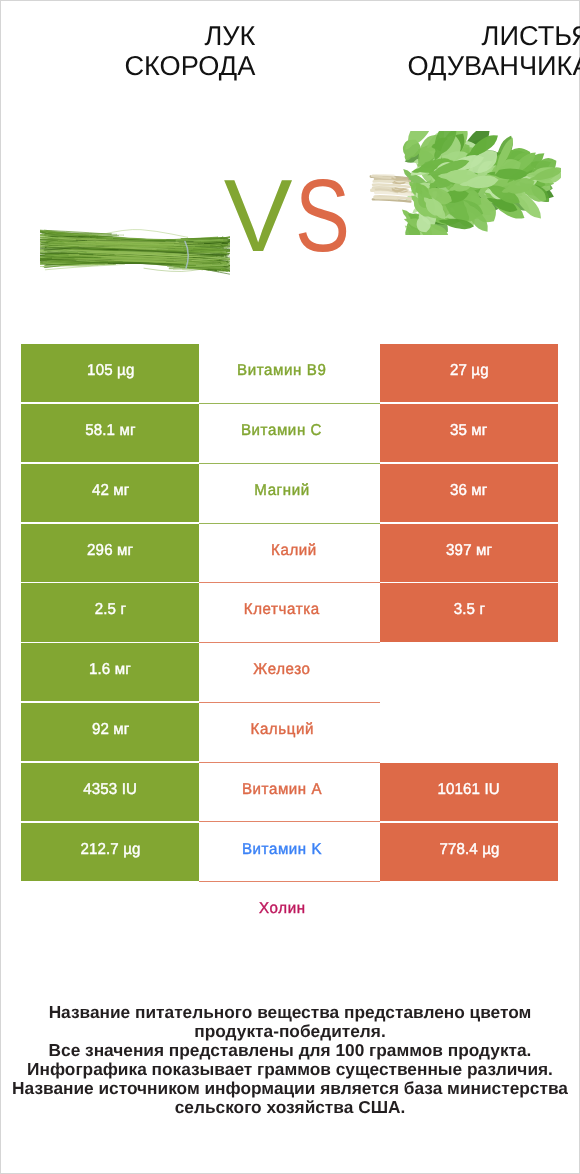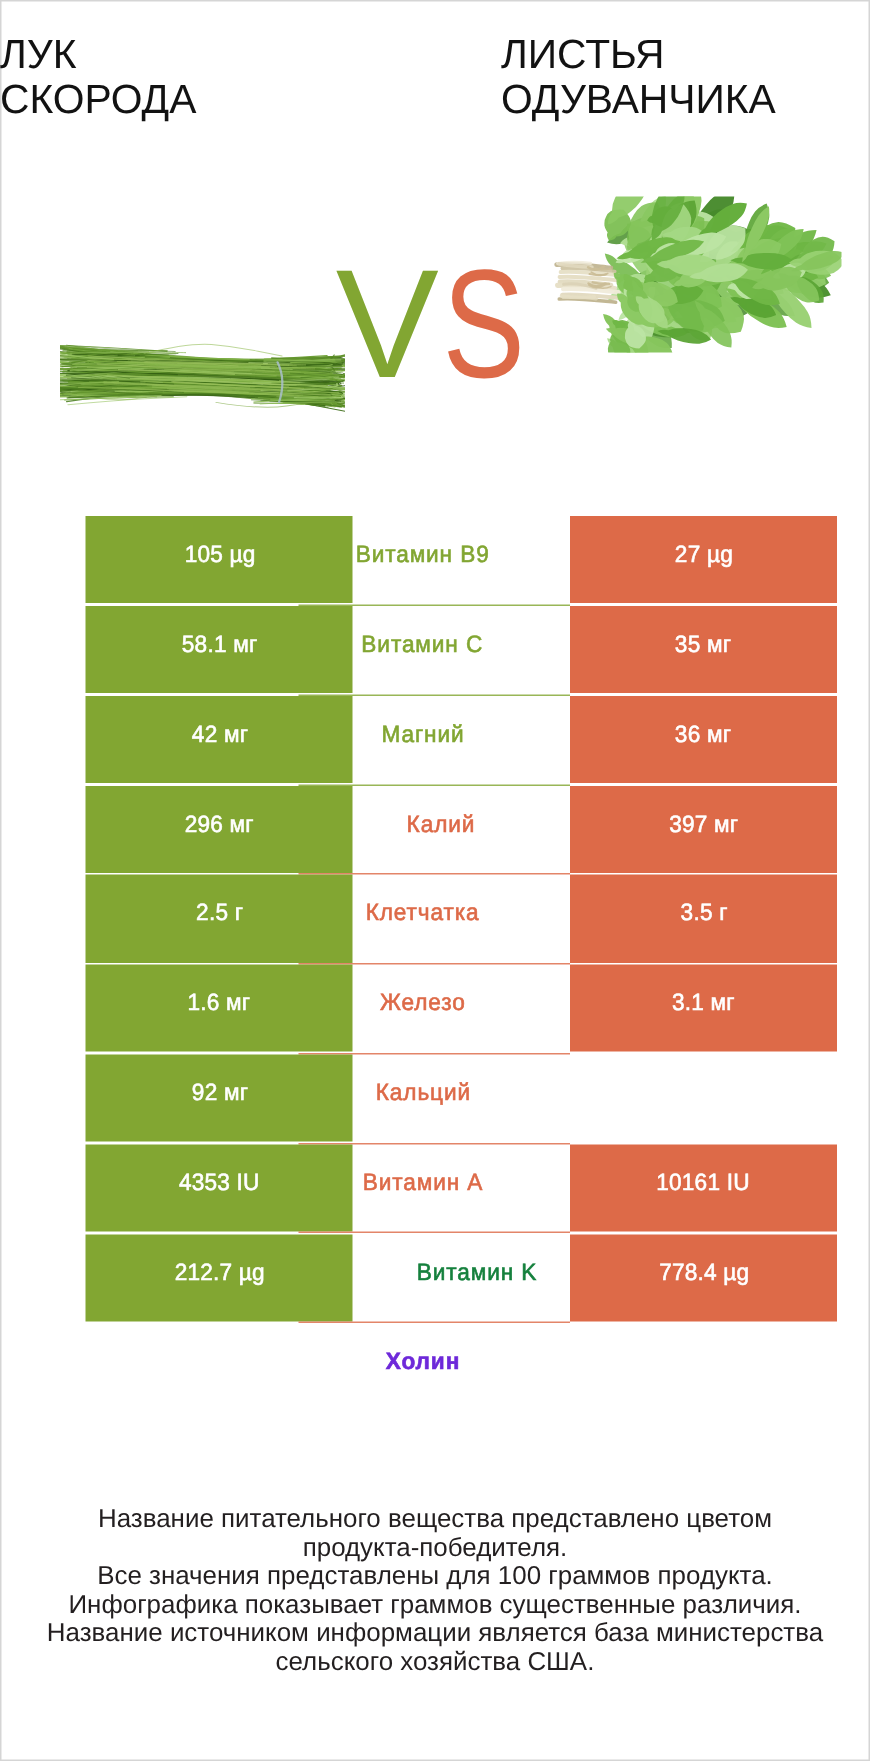--- a/index.html
+++ b/index.html
@@ -12,21 +12,21 @@
   }
   .page{position:relative;width:580px;height:1174px;box-sizing:border-box;
         background:#fff;overflow:hidden;}
   .edge{position:absolute;background:#d5d5d5;}
   .edge.l{left:0;top:0;width:1px;height:1174px;}
   .edge.r{right:0;top:0;width:1px;height:1174px;}
   .edge.t{left:0;top:0;width:580px;height:1px;}
   .edge.b{left:0;bottom:0;width:580px;height:1px;}
 
   
-  .title{position:absolute;text-align:left;font-size:27.2px;line-height:30.5px;
+  .title{position:absolute;text-align:right;font-size:27.2px;line-height:30.5px;
          color:#121212;font-weight:400;letter-spacing:0px;white-space:nowrap;}
   .title.left{left:0;width:255.4px;top:20.7px;}
   .title.right{left:334px;width:256.6px;top:20.7px;}
 
   
   .vs{position:absolute;top:163.5px;left:3px;width:580px;text-align:center;
       font-size:103px;line-height:103px;font-weight:400;letter-spacing:-1.5px;}
   .vs .v{color:#82a632;display:inline-block;}
   .vs .s{color:#dd6a48;display:inline-block;transform:scaleX(0.80);transform-origin:left center;margin-left:4px;}
 
@@ -34,30 +34,30 @@
   #veg-left{left:40px;top:226px;width:190px;height:52px;}
   #veg-right{left:367px;top:131px;width:194px;height:104px;}
 
   
   .table{position:absolute;left:21.3px;top:344.3px;width:537px;}
   .row{position:relative;height:59.81px;}
   .cell{position:absolute;top:0;height:59.81px;display:flex;align-items:center;
         justify-content:center;font-size:15.8px;font-weight:400;letter-spacing:0.62px;
         -webkit-text-stroke:0.42px currentColor;}
   .cell>span{position:relative;display:block;transform:translateY(-3.4px) scaleX(0.955);transform-origin:center;}
-  .cl{left:0;width:178.2px;color:#ffffff;letter-spacing:0.15px;margin-left:36px;}
+  .cl{left:0;width:178.2px;color:#ffffff;letter-spacing:0.15px;}
   .cm{left:178.2px;width:165px;justify-content:center;}
   .cr{left:358.6px;width:178.4px;color:#ffffff;letter-spacing:0.15px;}
   .rowsep{position:absolute;left:178.2px;width:180.4px;height:1px;bottom:0.2px;opacity:0.82;}
   .cellbg{position:absolute;left:0;top:0;right:0;bottom:1.7px;}
 
   
   .footer{position:absolute;left:0;top:1002.8px;width:580px;text-align:center;
           font-size:17.3px;line-height:19.0px;color:#231f20;}
-  .footer div{white-space:nowrap;}
+  .footer div{white-space:nowrap;font-weight:bold;}
 </style>
 </head>
 <body>
 
 <div class="page">
   <div class="edge l"></div>
   <div class="edge r"></div>
   <div class="edge t"></div>
   <div class="edge b"></div>
 
@@ -889,24 +889,20 @@
       </div>
       <div class="row">
         <div class="cell cl">
           <div class="cellbg" style="background:#82a632"></div>
           <span style="position:relative">1.6 мг</span>
         </div>
         <div class="cell cm" style="color: rgb(221, 106, 72);">
           <span style="position:relative">Железо</span>
         </div>
         <div class="rowsep" style="background:#dd6a48"></div>
-        <div class="cell cr">
-          <div class="cellbg" style="background:#dd6a48"></div>
-          <span style="position:relative">3.1 мг</span>
-        </div>
       </div>
       <div class="row">
         <div class="cell cl">
           <div class="cellbg" style="background:#82a632"></div>
           <span style="position:relative">92 мг</span>
         </div>
         <div class="cell cm" style="color: rgb(221, 106, 72);">
           <span style="position:relative">Кальций</span>
         </div>
         <div class="rowsep" style="background:#dd6a48"></div>
@@ -923,31 +919,31 @@
         <div class="cell cr">
           <div class="cellbg" style="background:#dd6a48"></div>
           <span style="position:relative">10161 IU</span>
         </div>
       </div>
       <div class="row">
         <div class="cell cl">
           <div class="cellbg" style="background:#82a632"></div>
           <span style="position:relative">212.7 µg</span>
         </div>
-        <div class="cell cm" style="color: #15803d; padding-left: 36px;">
+        <div class="cell cm" style="color: #3b82f6;">
           <span style="position:relative">Витамин K</span>
         </div>
         <div class="rowsep" style="background:#dd6a48"></div>
         <div class="cell cr">
           <div class="cellbg" style="background:#dd6a48"></div>
           <span style="position:relative">778.4 µg</span>
         </div>
       </div>
       <div class="row">
-        <div class="cell cm" style="color: #6d28d9; font-weight: bold;">
+        <div class="cell cm" style="color: #be185d;">
           <span style="position:relative">Холин</span>
         </div>
       </div>
     </div>
 
   <div class="footer" id="footer">
       <div>Название питательного вещества представлено цветом</div>
       <div>продукта-победителя.</div>
       <div>Все значения представлены для 100 граммов продукта.</div>
       <div>Инфографика показывает граммов существенные различия.</div>

